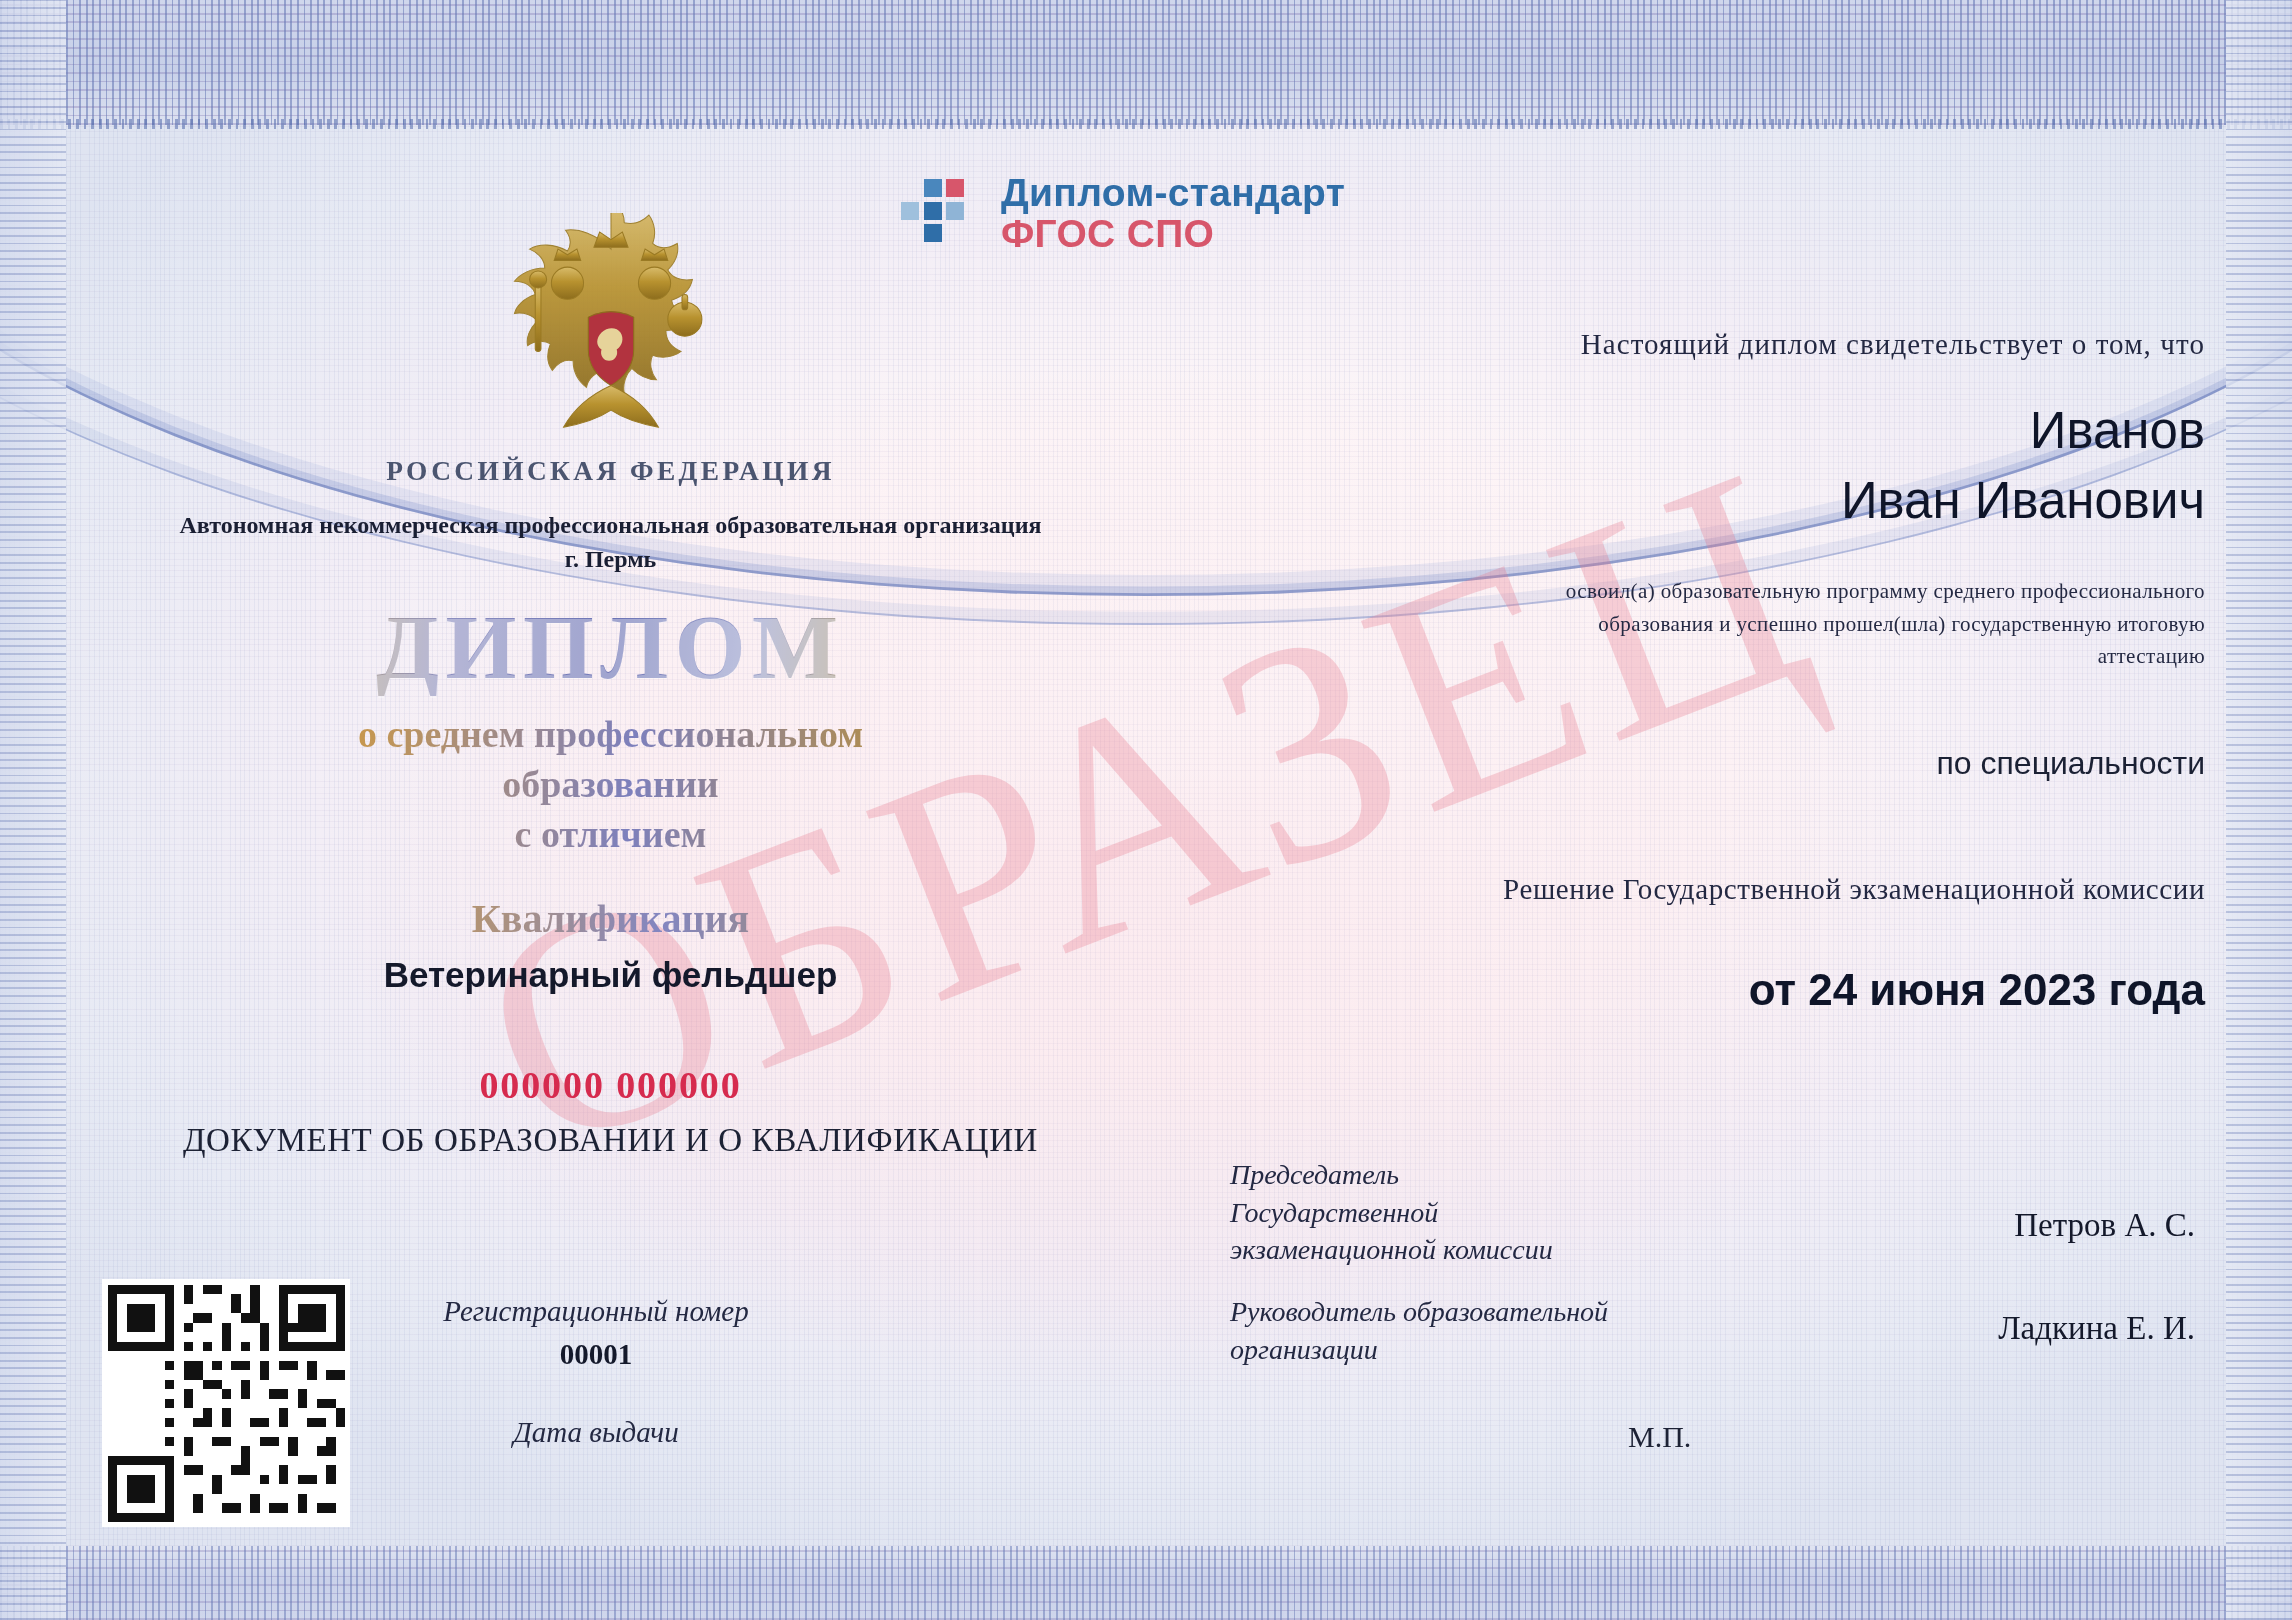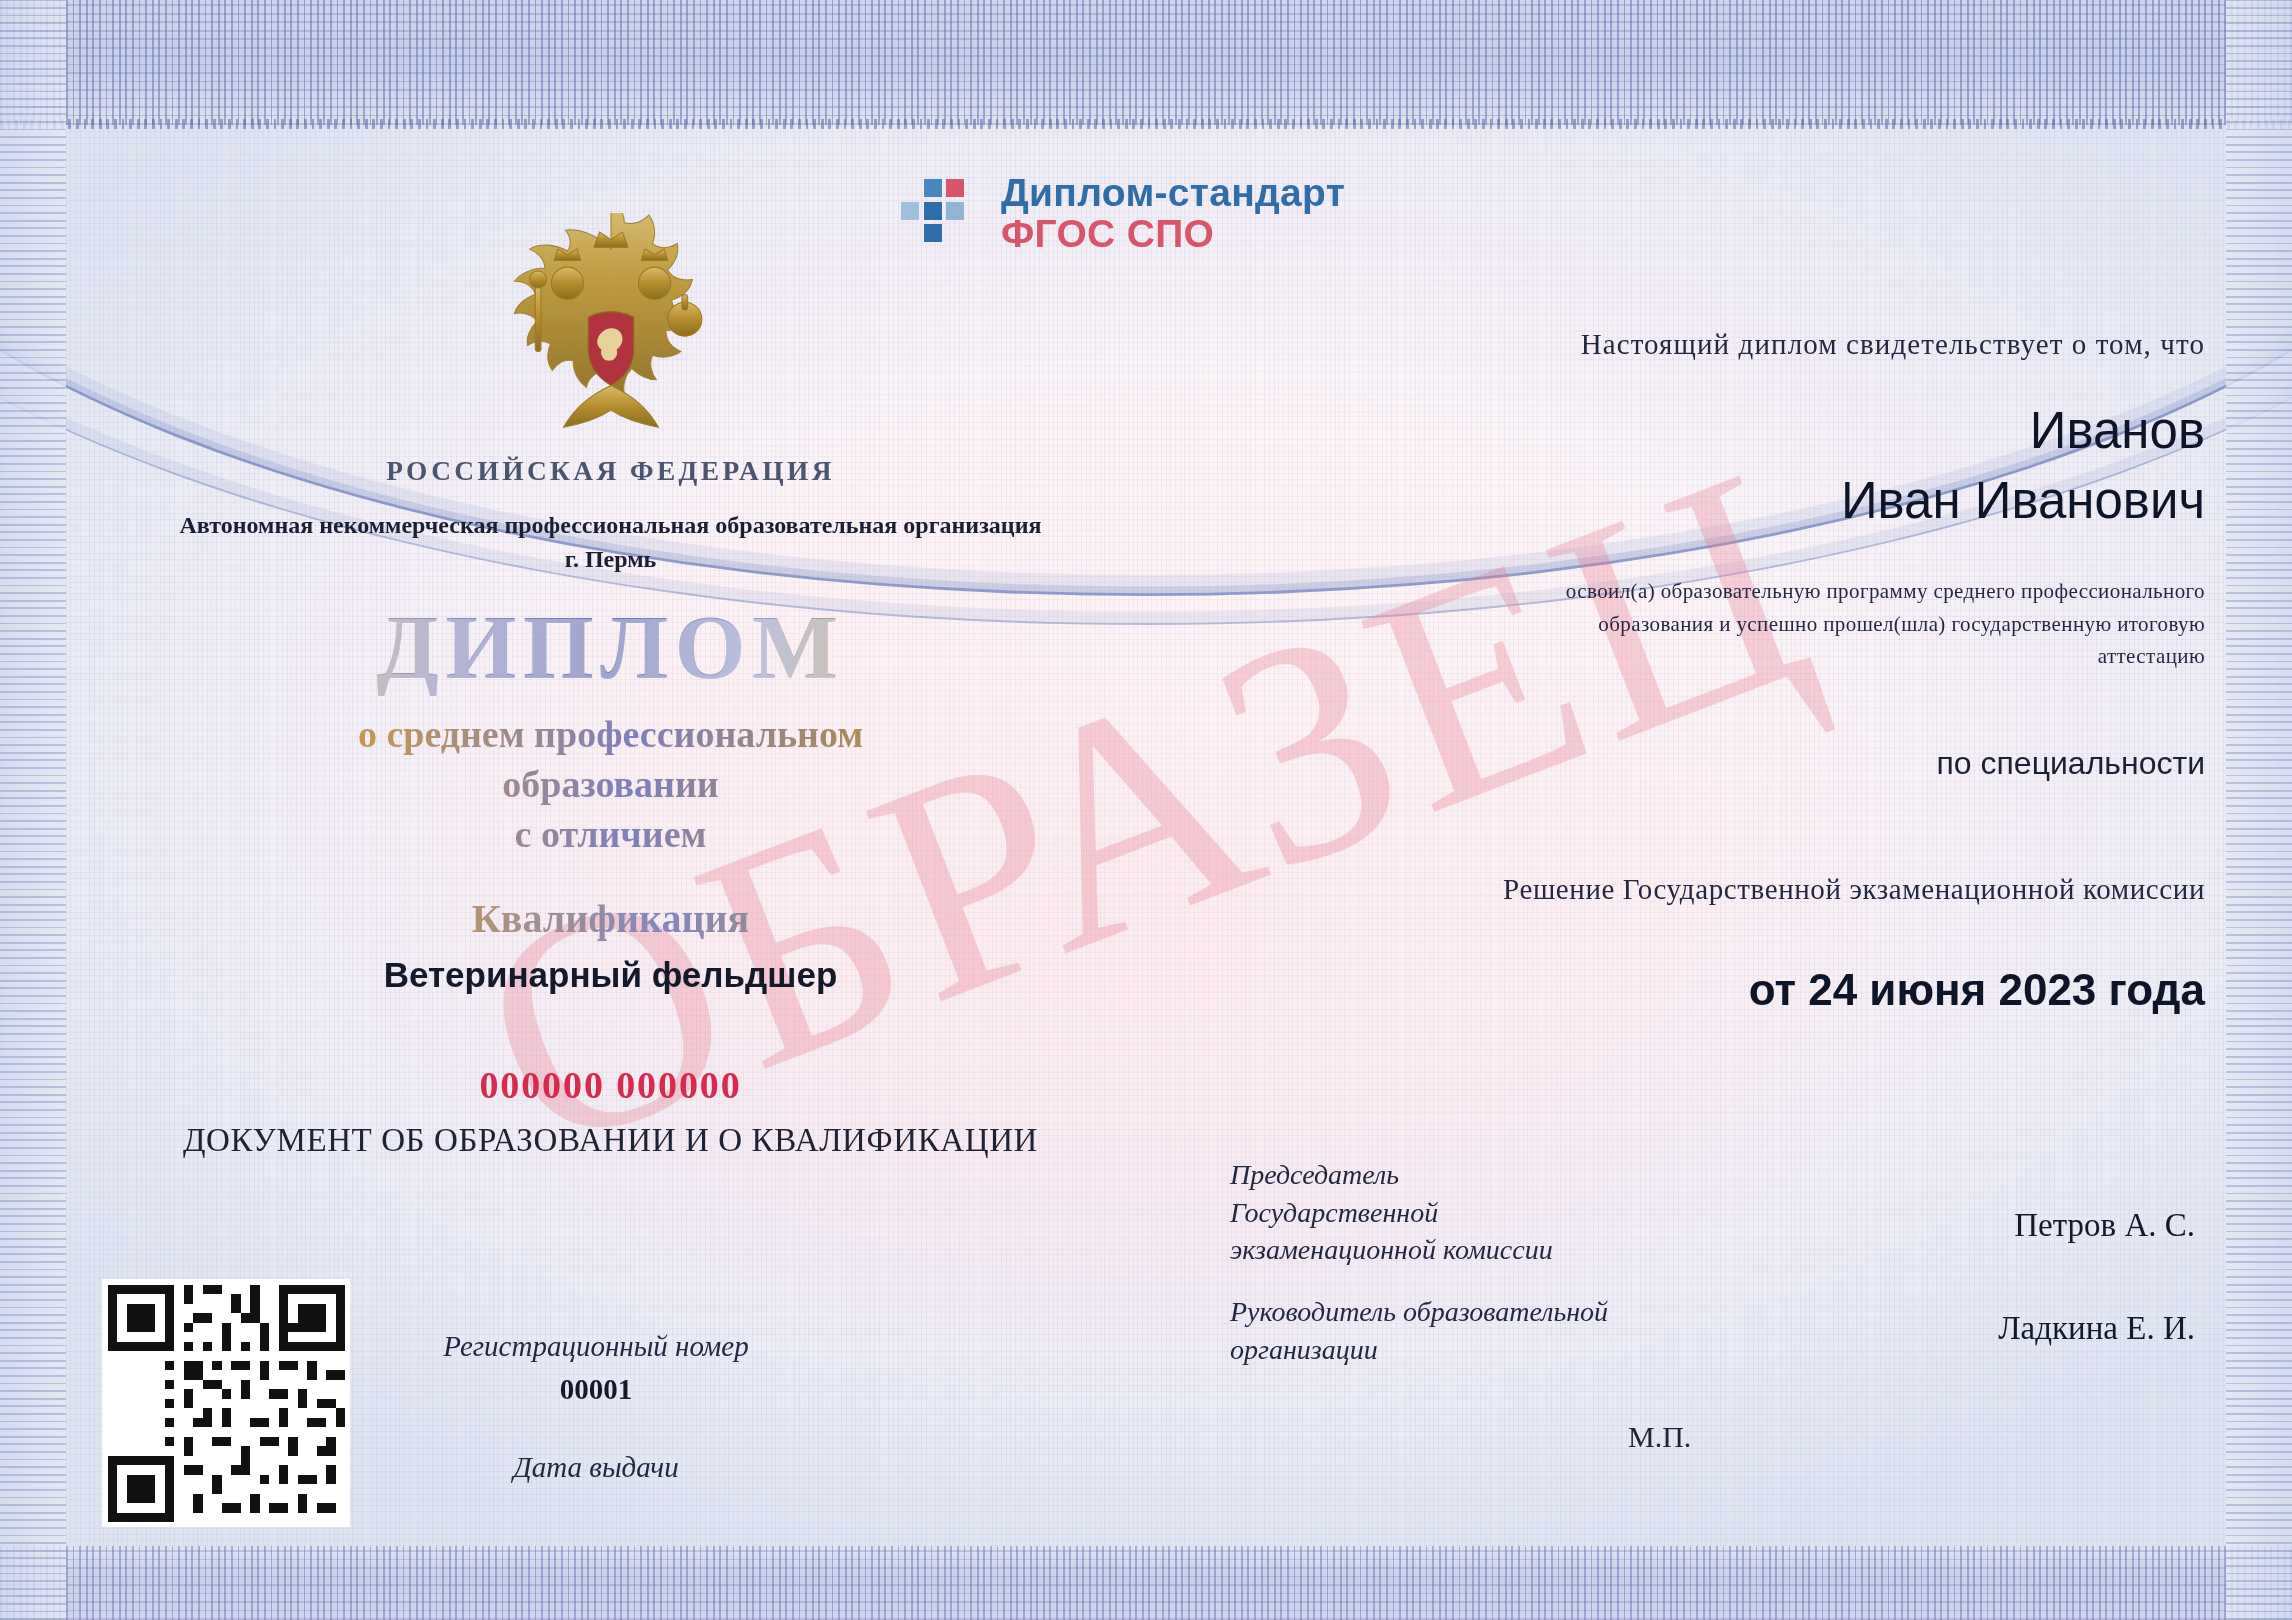--- a/index.html
+++ b/index.html
@@ -266,21 +266,21 @@
     margin-top: 15px;
     font-family: "Liberation Serif", serif;
     font-size: 33px;
     letter-spacing: 0.6px;
     color: #1d2235;
   }
 
   .reg-block {
     position: absolute;
     left: 312px;
-    top: 1330px;
+    top: 1295px;
     width: 568px;
     text-align: center;
   }
   .reg-label {
     font-family: "Liberation Serif", serif;
     font-style: italic;
     font-size: 29px;
     color: #232842;
   }
   .reg-value {

